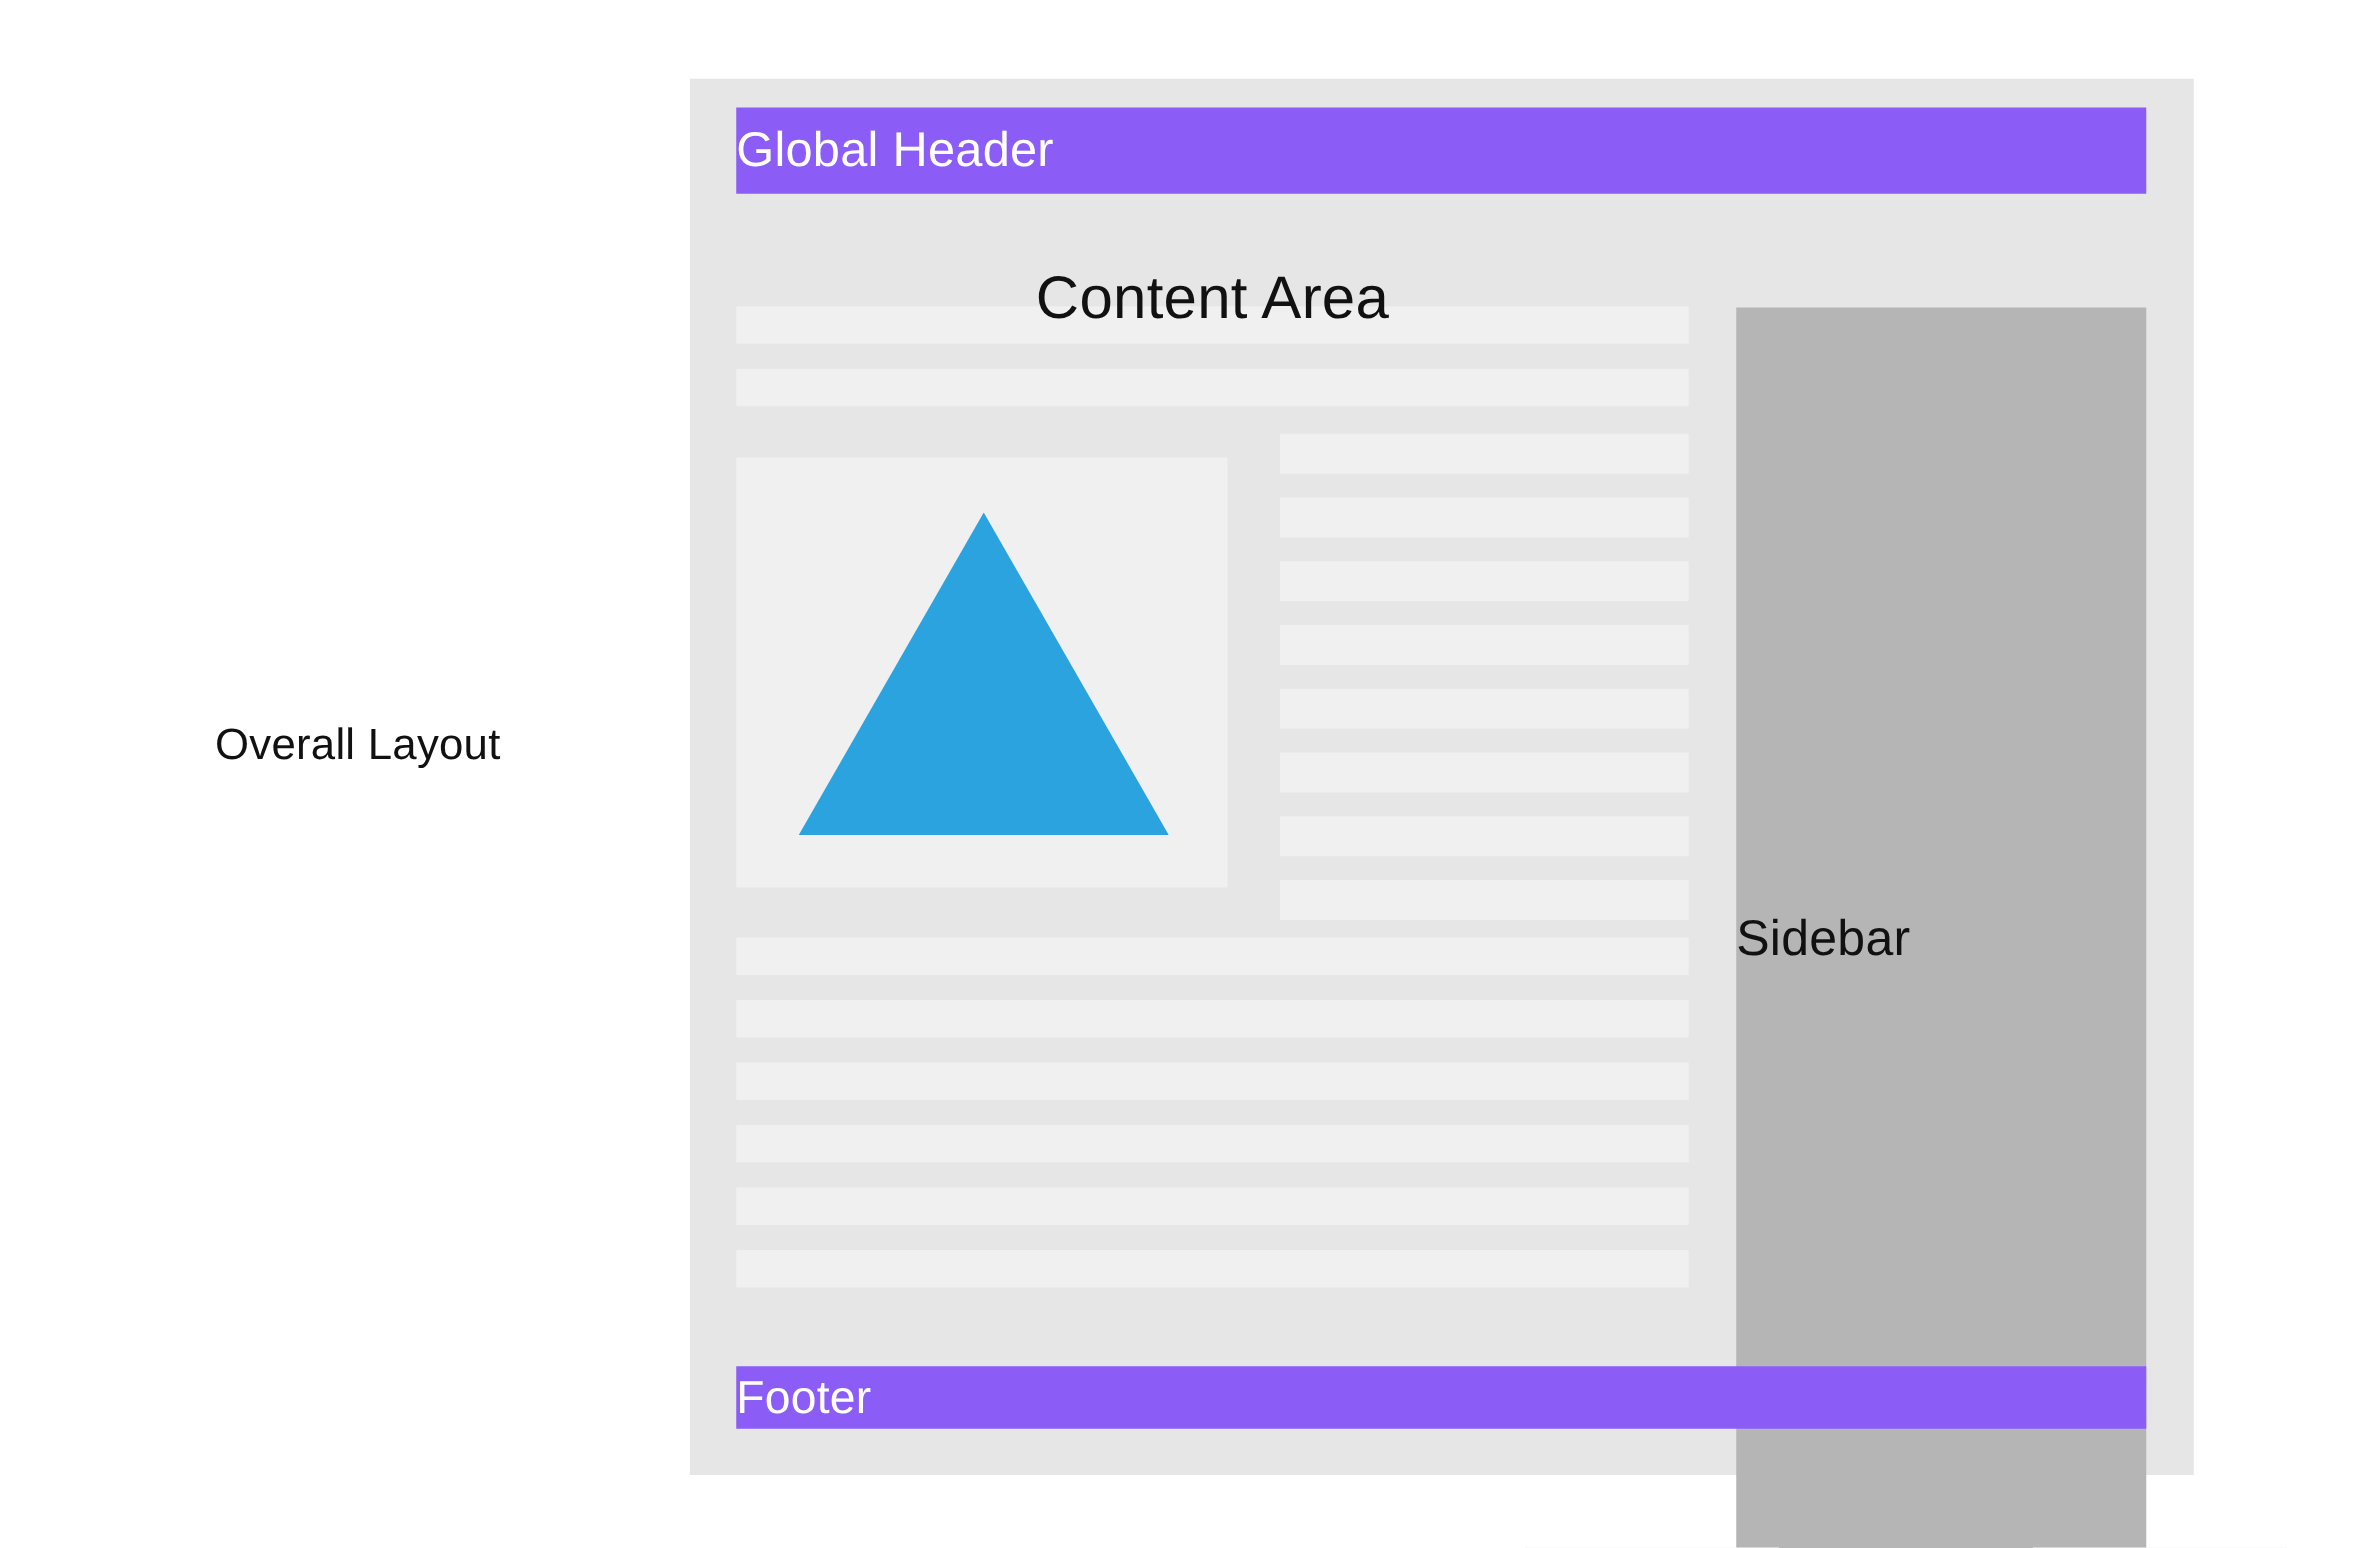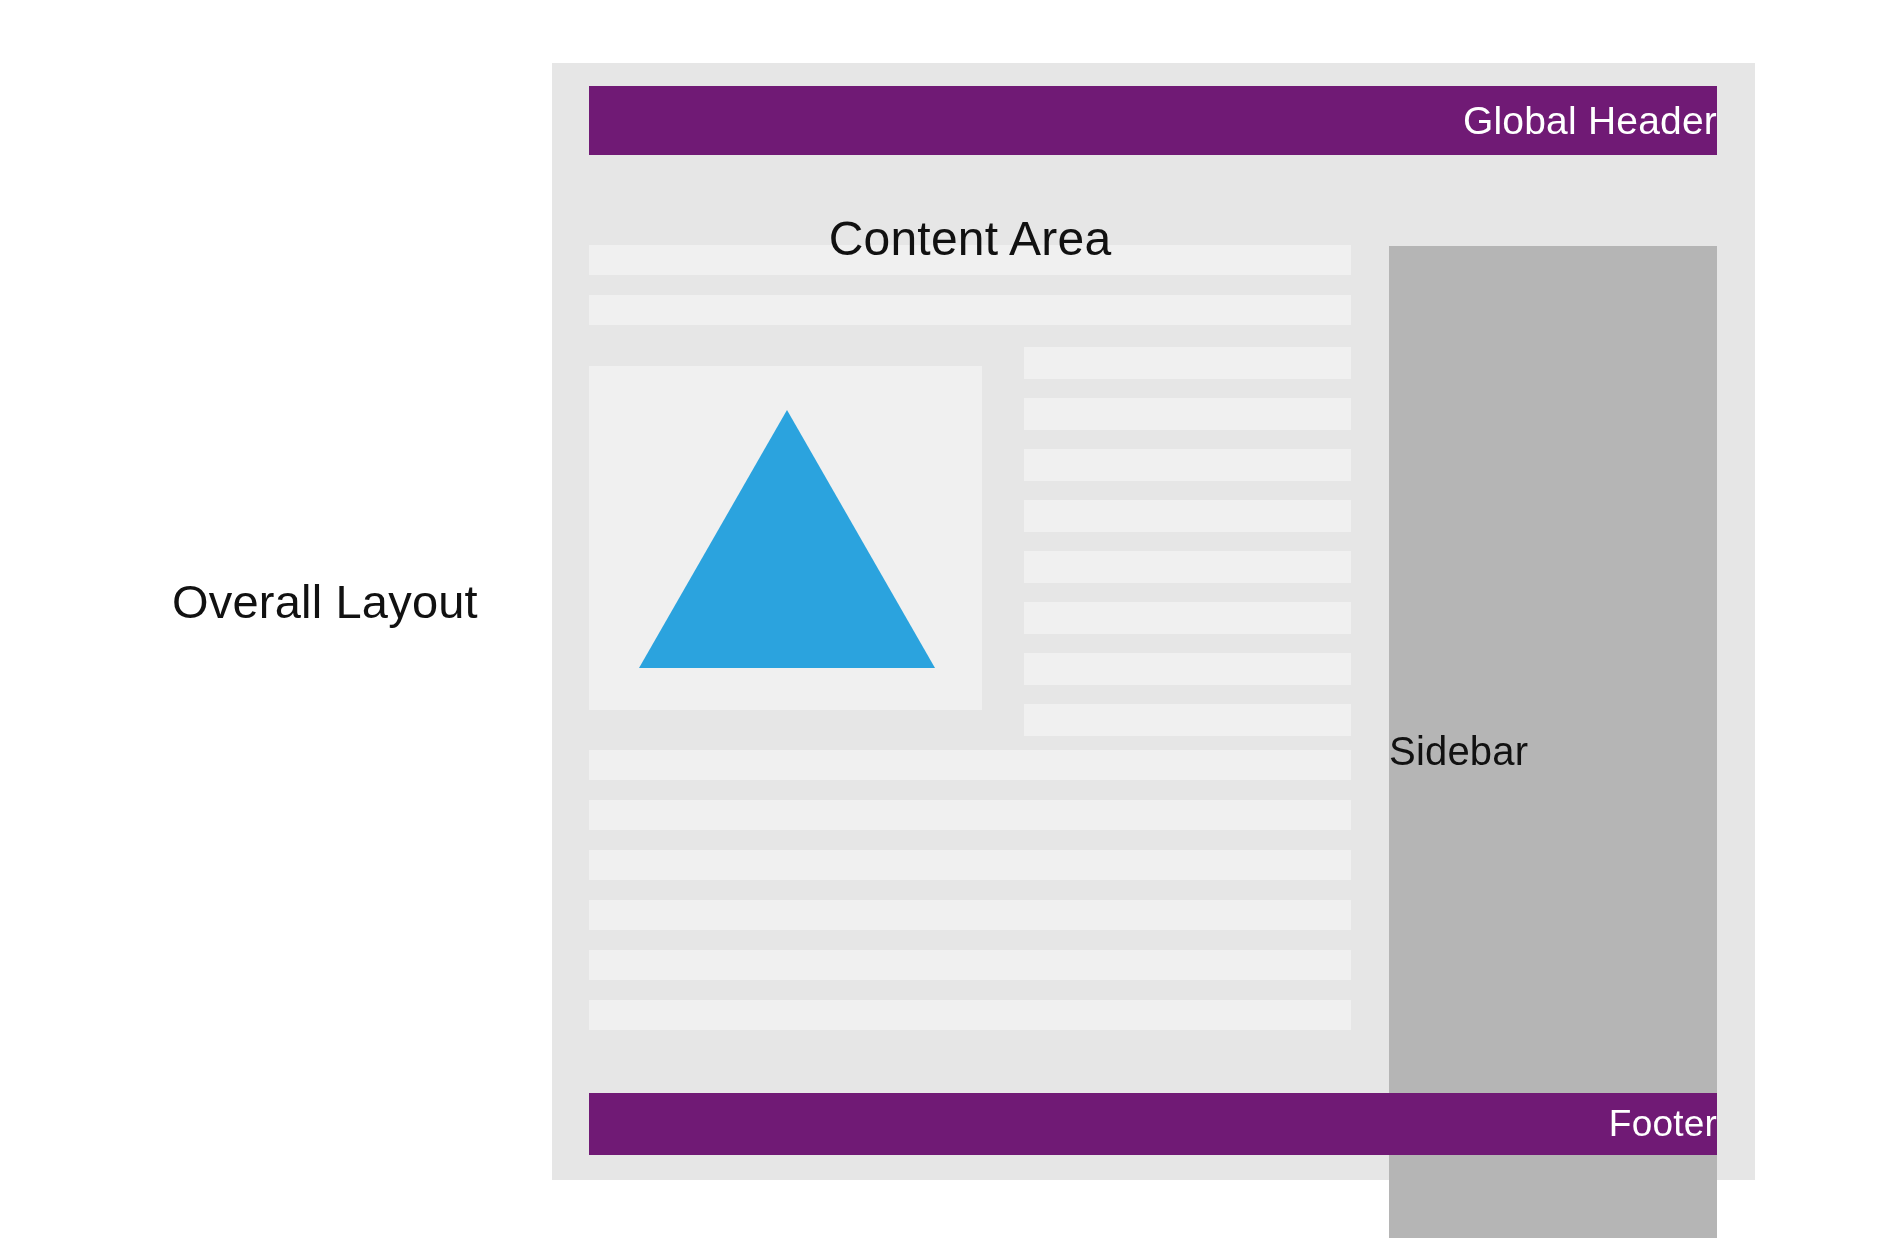--- a/index.html
+++ b/index.html
@@ -15,59 +15,59 @@
     overflow: hidden;
     font-family: "Liberation Sans", "DejaVu Sans", sans-serif;
     -webkit-font-smoothing: antialiased;
   }
 
   
   #overall-layout-label {
     position: absolute;
     left: 172px;
     top: 578px;
-    font-size: 47px;
+    font-size: 35px;
     line-height: 1.0;
     color: #111111;
     letter-spacing: 0.2px;
     white-space: nowrap;
   }
 
   
   #page-frame {
     position: absolute;
     left: 552px;
     top: 63px;
     width: 1203px;
     height: 1117px;
     background: #e6e6e6;
   }
 
   
   .band {
     position: absolute;
-    background: #701a75;
+    background: #8b5cf6;
     color: #ffffff;
     display: flex;
     align-items: center;
-    justify-content: flex-end;
+    justify-content: flex-start;
     font-size: 39px;
     letter-spacing: 0.2px;
   }
   #global-header {
     left: 37px;
     top: 23px;
     width: 1128px;
     height: 69px;
   }
   #page-footer {
     left: 37px;
     top: 1030px;
     width: 1128px;
-    height: 62px;
+    height: 50px;
     font-size: 37px;
   }
 
   
   #body-region {
     position: absolute;
     left: 0;
     top: 0;
     width: 1203px;
     height: 1117px;

